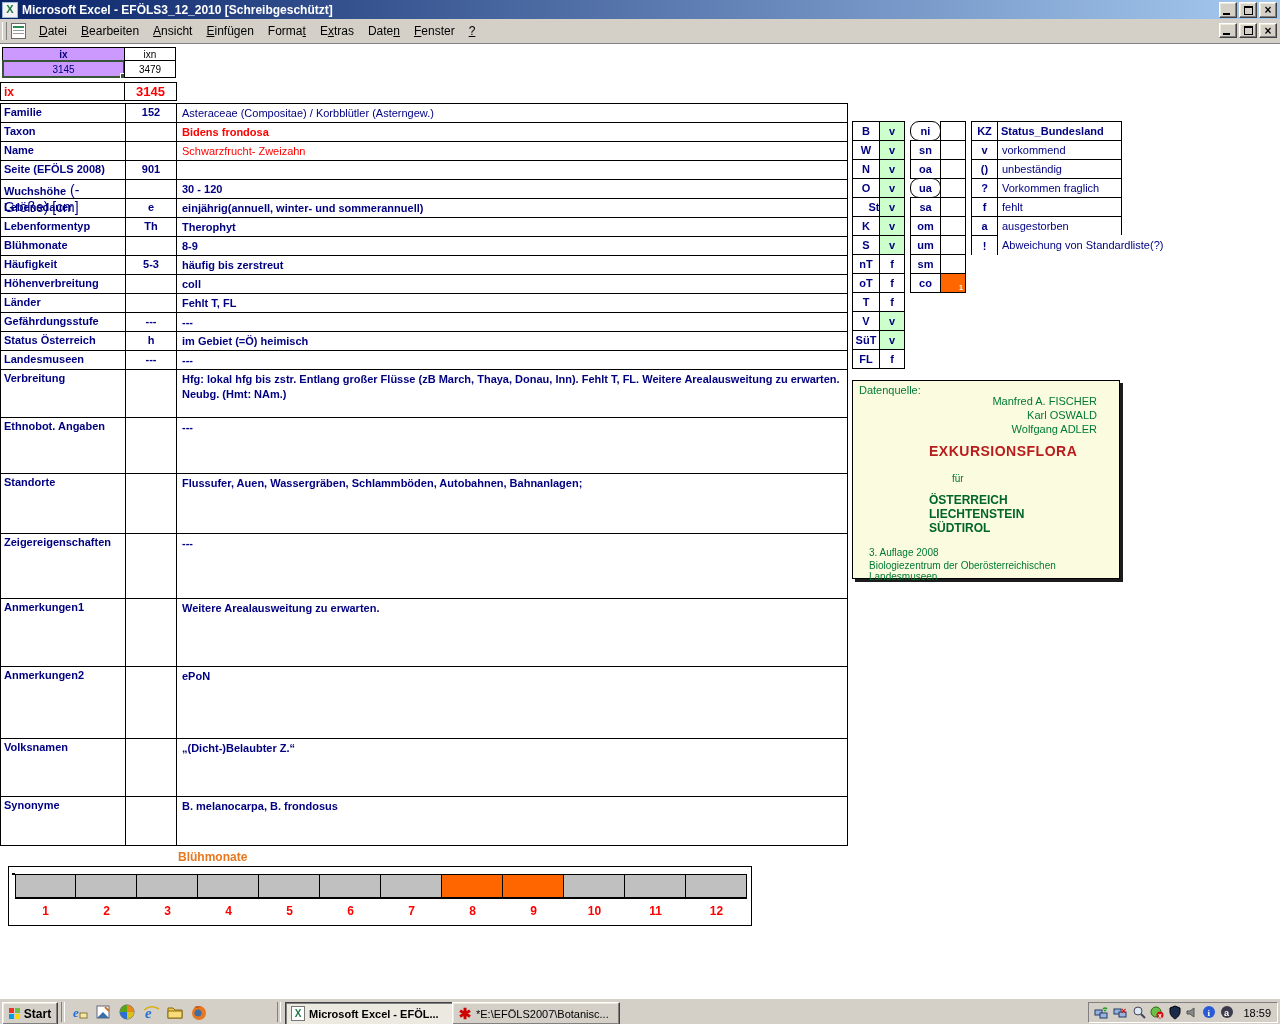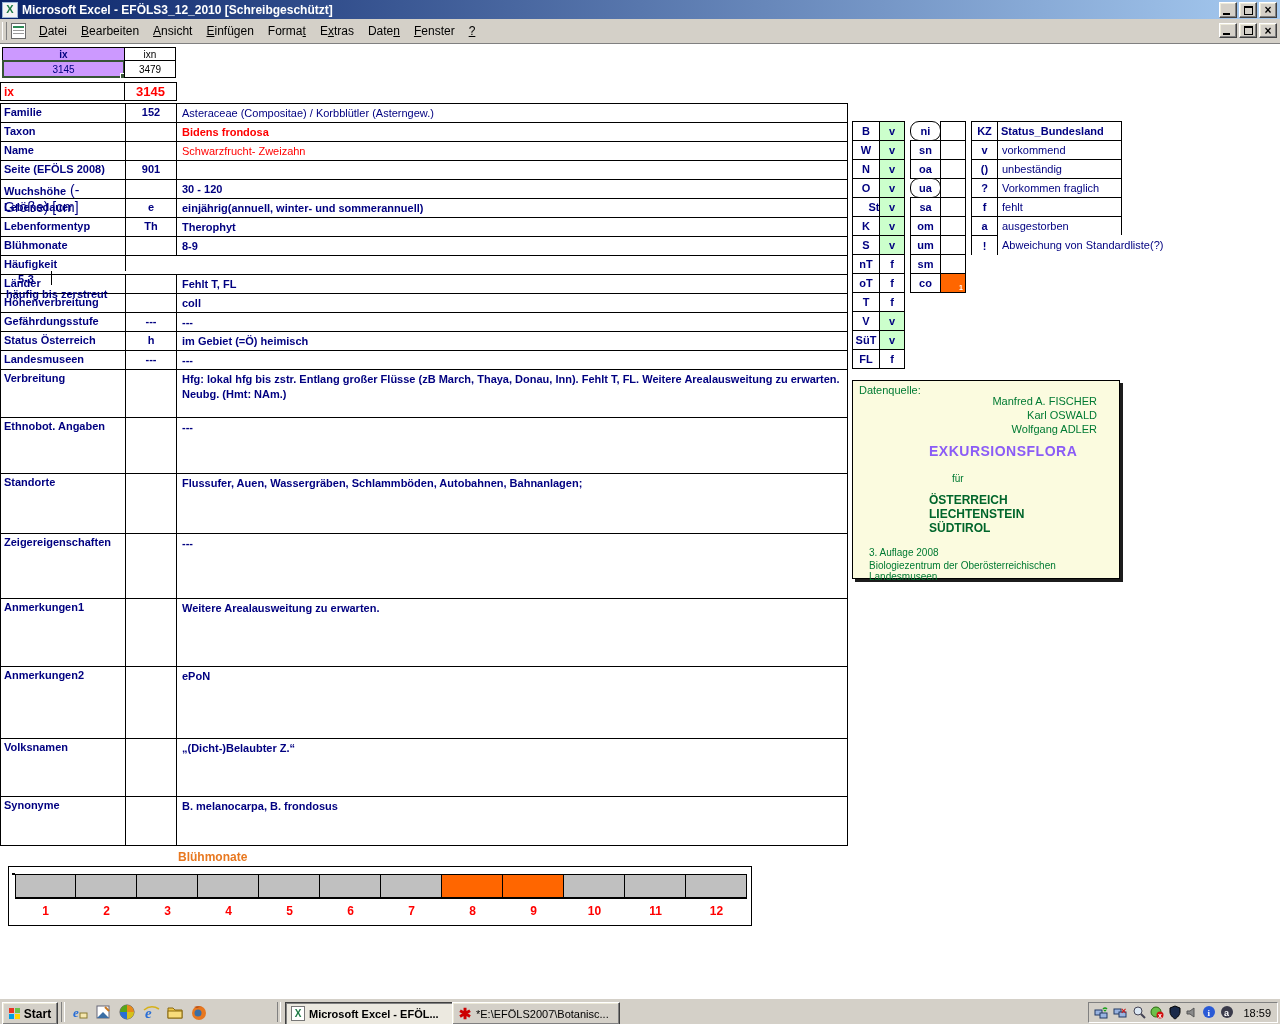--- a/index.html
+++ b/index.html
@@ -64,21 +64,21 @@
   .mini-cell.orange{background:#ff6600;position:relative;}
   .mini-cell.orange .one{position:absolute;right:2px;bottom:1px;color:#fff;font-size:7px;font-weight:bold;}
   .legend-text{justify-content:flex-start;padding-left:4px;font-weight:normal;}
   .legend-head{justify-content:flex-start;padding-left:3px;font-weight:bold;}
   .lg-open-kz{border-bottom:1px solid #000;}
   
   .datasource{position:absolute;left:852px;top:380px;width:266px;height:197px;background:#fbfbdf;
               border:1px solid #000;box-shadow:3px 3px 0 0 #1c1c1c;color:#007a33;font-size:11px;}
   .ds-label{position:absolute;left:6px;top:3px;}
   .ds-authors{position:absolute;right:22px;top:14px;text-align:right;line-height:1.25;}
-  .ds-title{position:absolute;left:76px;top:62px;font-size:14px;font-weight:bold;color:#8b5cf6;letter-spacing:0.5px;}
+  .ds-title{position:absolute;left:76px;top:62px;font-size:14px;font-weight:bold;color:#b91c1c;letter-spacing:0.5px;}
   .ds-for{position:absolute;left:99px;top:92px;font-size:10px;}
   .ds-regions{position:absolute;left:76px;top:112px;font-size:12px;font-weight:bold;color:#00652b;line-height:1.18;}
   .ds-edition{position:absolute;left:16px;top:166px;font-size:10px;}
   .ds-publisher{position:absolute;left:16px;top:179px;font-size:10px;}
   
   .chart-title{position:absolute;left:178px;top:850px;color:#e87820;font-weight:bold;font-size:12px;}
   .chart-frame{position:absolute;left:8px;top:866px;width:742px;height:58px;border:1px solid #000;background:#fff;}
   .chart-tick{position:absolute;left:3px;top:6px;width:3px;height:2px;background:#000;}
   .bar-row{position:absolute;left:6px;top:7px;display:flex;}
   .seg{width:61px;height:25px;box-sizing:border-box;border:1px solid #000;border-left:none;
@@ -205,34 +205,34 @@
       <div class="rec-row" style="height: 19px;">
         <div class="rec-label">Lebenformentyp</div>
         <div class="rec-code">Th</div>
         <div class="rec-value v-navy-bold">Therophyt</div>
       </div>
       <div class="rec-row" style="height: 19px;">
         <div class="rec-label">Blühmonate</div>
         <div class="rec-code"></div>
         <div class="rec-value v-navy-bold">8-9</div>
       </div>
-      <div class="rec-row" style="height: 19px; flex-direction: column;">
+      <div class="rec-row" style="height: 19px;">
         <div class="rec-label">Häufigkeit</div>
         <div class="rec-code">5-3</div>
         <div class="rec-value v-navy-bold">häufig bis zerstreut</div>
       </div>
       <div class="rec-row" style="height: 19px;">
+        <div class="rec-label">Höhenverbreitung</div>
+        <div class="rec-code"></div>
+        <div class="rec-value v-navy-bold">coll</div>
+      </div>
+      <div class="rec-row" style="height: 19px;">
         <div class="rec-label">Länder</div>
         <div class="rec-code"></div>
         <div class="rec-value v-navy-bold">Fehlt T, FL</div>
-      </div>
-      <div class="rec-row" style="height: 19px;">
-        <div class="rec-label">Höhenverbreitung</div>
-        <div class="rec-code"></div>
-        <div class="rec-value v-navy-bold">coll</div>
       </div>
       <div class="rec-row" style="height: 19px;">
         <div class="rec-label">Gefährdungsstufe</div>
         <div class="rec-code">---</div>
         <div class="rec-value v-navy-bold">---</div>
       </div>
       <div class="rec-row" style="height: 19px;">
         <div class="rec-label">Status Österreich</div>
         <div class="rec-code">h</div>
         <div class="rec-value v-navy-bold">im Gebiet (=Ö) heimisch</div>

